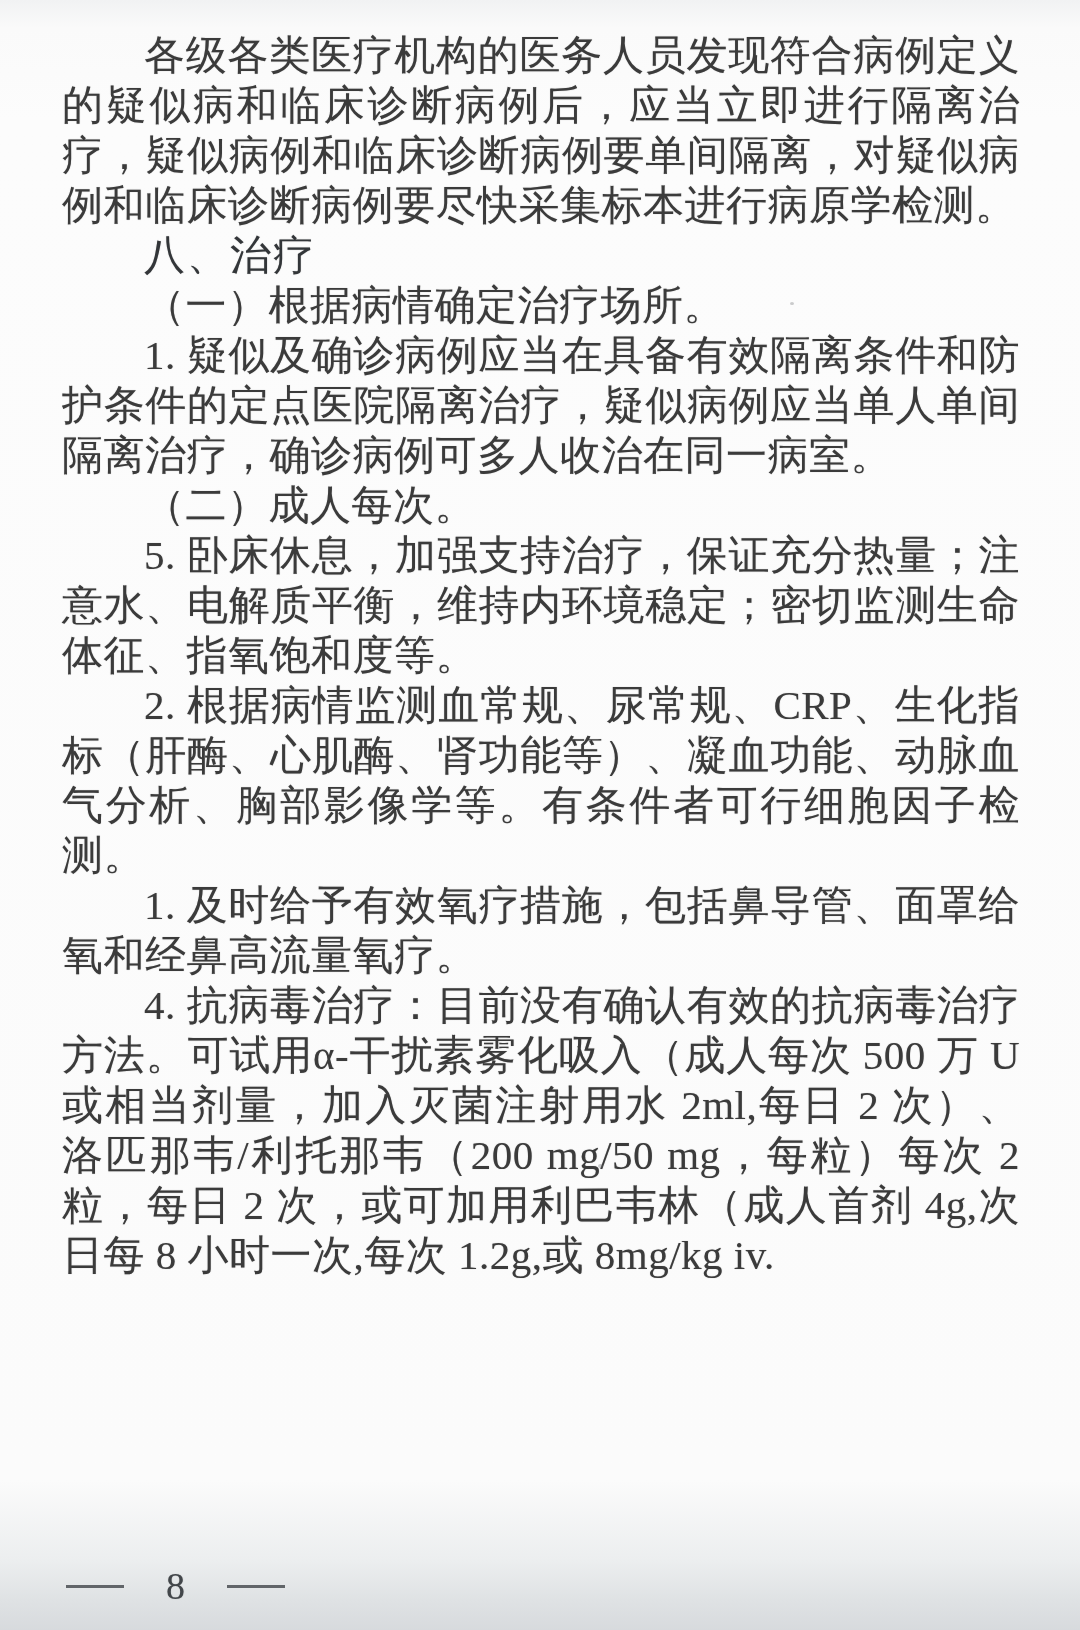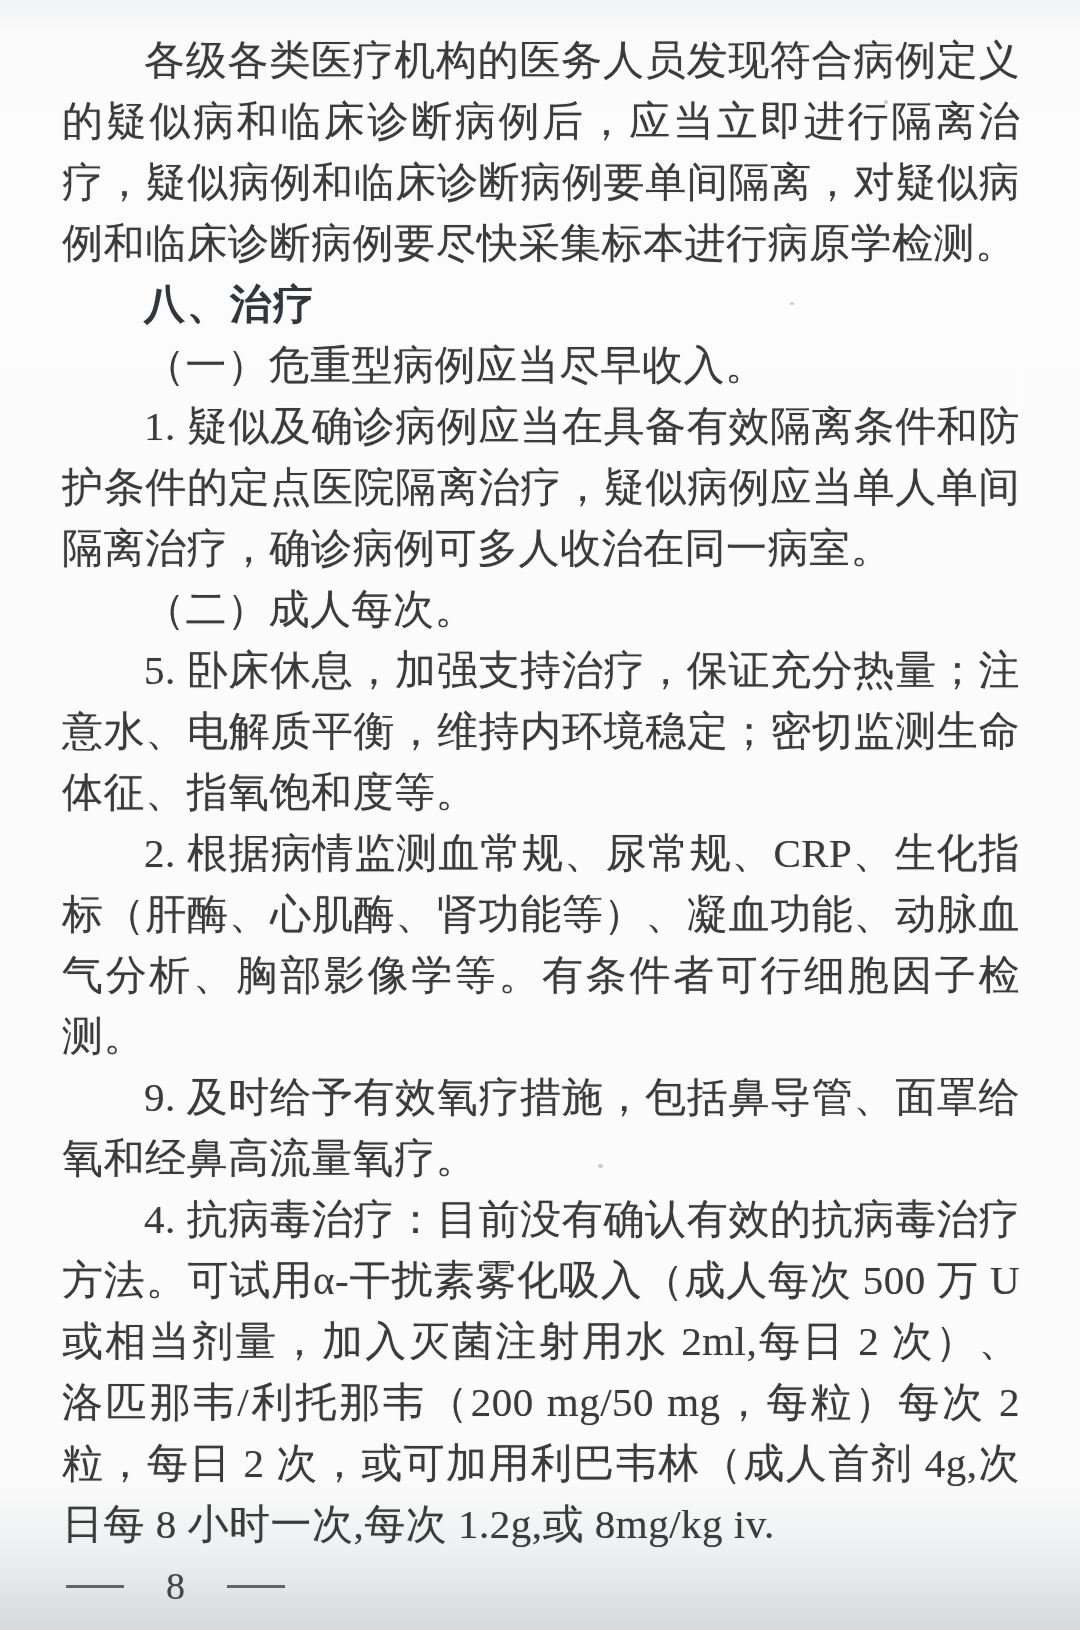--- a/index.html
+++ b/index.html
@@ -27,34 +27,34 @@
         #dfe2e4 1600px,
         #d7dadd 1630px);
     color: #3b3b3b;
   }
   .content {
     position: absolute;
     top: 30px;
     left: 62px;
     width: 958px;
     font-size: 41px;
-    line-height: 61px;
+    line-height: 50px;
     text-align: justify;
     text-justify: inter-character;
     letter-spacing: 0.5px;
     
     text-shadow: 0 0 1px rgba(80, 80, 80, 0.45);
   }
   .content p {
     margin: 0;
     text-indent: 2em;
   }
   p.section-heading {
     font-family: "Liberation Sans", "DejaVu Sans", sans-serif;
-    font-weight: bold;
+    font-weight: normal;
     color: #333639;
     letter-spacing: 2px;
   }
   .footer {
     position: absolute;
     left: 66px;
     bottom: 22px;
     height: 44px;
     display: flex;
     align-items: center;
@@ -88,32 +88,32 @@
 </head>
 <body>
 
 <div class="page">
 
   <div class="content">
     <p>各级各类医疗机构的医务人员发现符合病例定义的疑似病和临床诊断病例后，应当立即进行隔离治疗，疑似病例和临床诊断病例要单间隔离，对疑似病例和临床诊断病例要尽快采集标本进行病原学检测。</p>
 
     <p class="section-heading">八、治疗</p>
 
-    <p>（一）危重型病例应当尽早收入。</p>
+    <p>（一）根据病情确定治疗场所。</p>
 
     <p>1. 疑似及确诊病例应当在具备有效隔离条件和防护条件的定点医院隔离治疗，疑似病例应当单人单间隔离治疗，确诊病例可多人收治在同一病室。</p>
 
 
     <p>（二）成人每次。</p>
 
     <p>5. 卧床休息，加强支持治疗，保证充分热量；注意水、电解质平衡，维持内环境稳定；密切监测生命体征、指氧饱和度等。</p>
 
     <p>2. 根据病情监测血常规、尿常规、CRP、生化指标（肝酶、心肌酶、肾功能等）、凝血功能、动脉血气分析、胸部影像学等。有条件者可行细胞因子检测。</p>
 
-    <p>9. 及时给予有效氧疗措施，包括鼻导管、面罩给氧和经鼻高流量氧疗。</p>
+    <p>1. 及时给予有效氧疗措施，包括鼻导管、面罩给氧和经鼻高流量氧疗。</p>
 
     <p>4. 抗病毒治疗：目前没有确认有效的抗病毒治疗方法。可试用α-干扰素雾化吸入（成人每次 500 万 U 或相当剂量，加入灭菌注射用水 2ml,每日 2 次）、洛匹那韦/利托那韦（200 mg/50 mg，每粒）每次 2 粒，每日 2 次，或可加用利巴韦林（成人首剂 4g,次日每 8 小时一次,每次 1.2g,或 8mg/kg iv.</p>
   </div>
 
   <div class="footer">
     <span class="dash"></span>
     <span class="page-num">8</span>
     <span class="dash"></span>
   </div>
 

